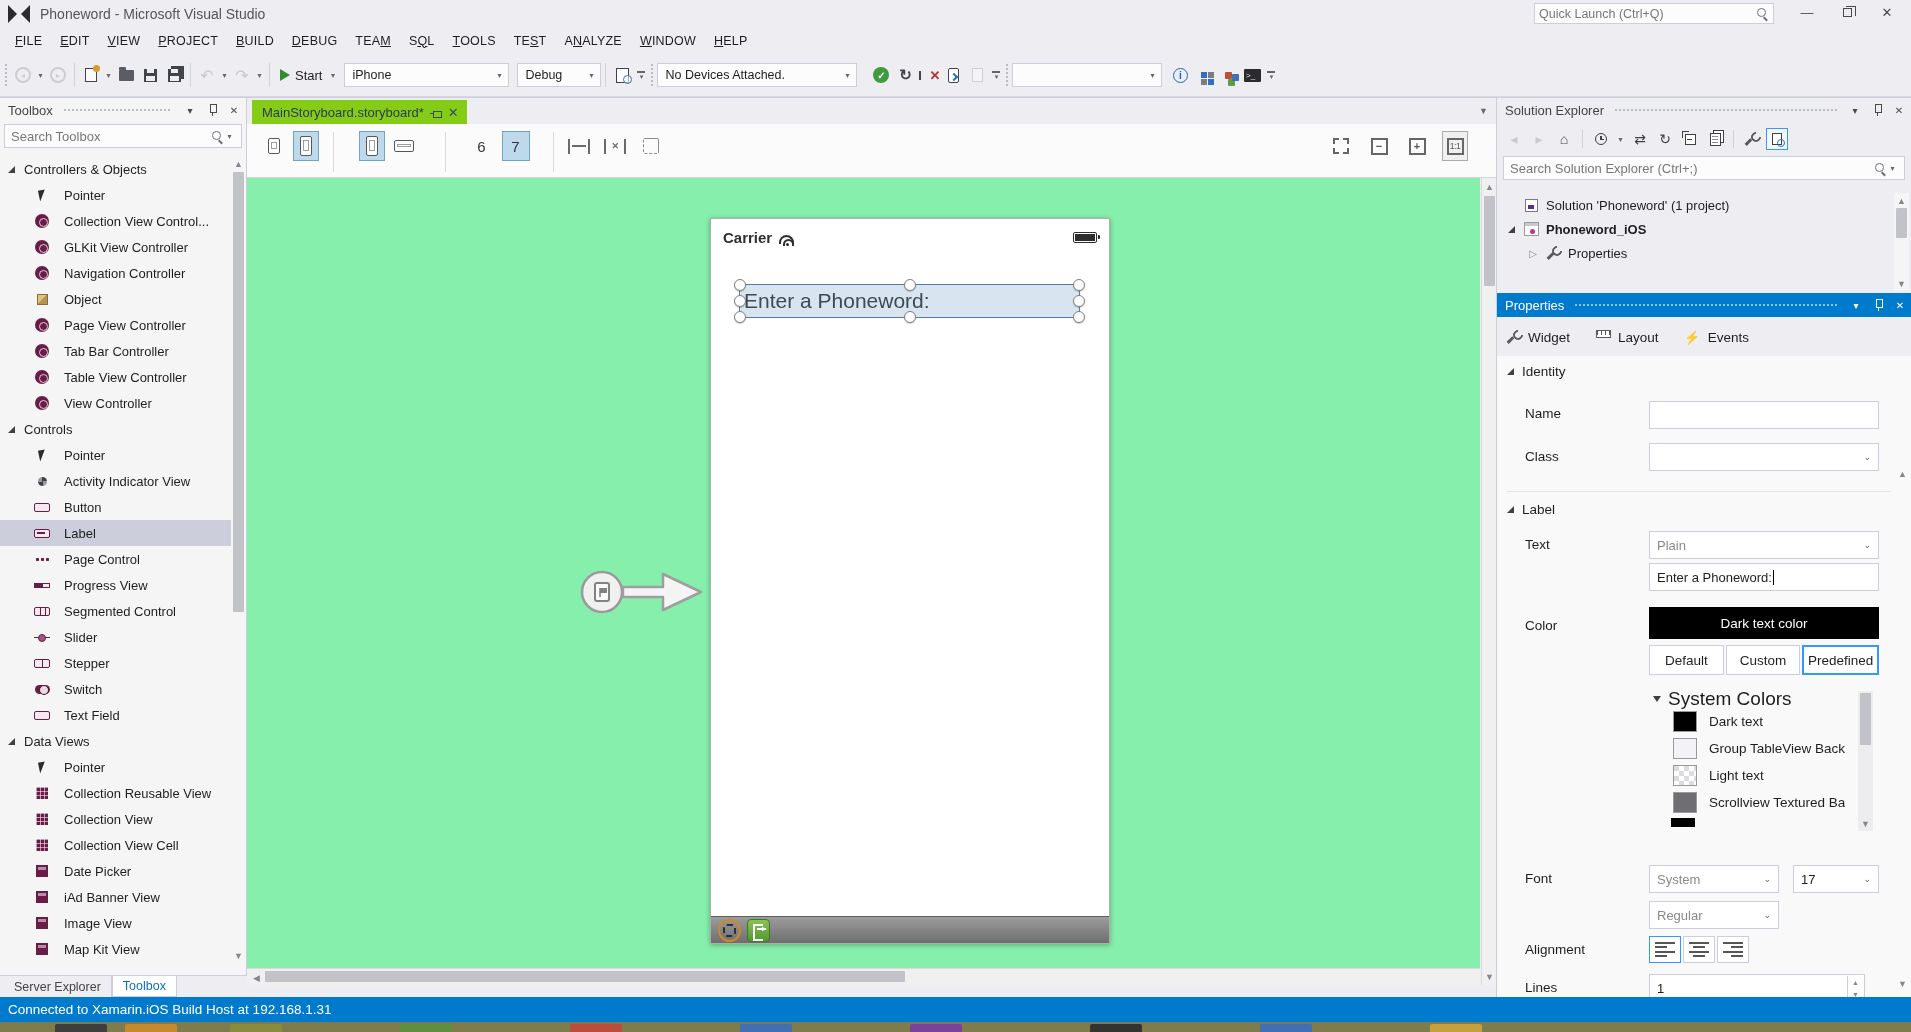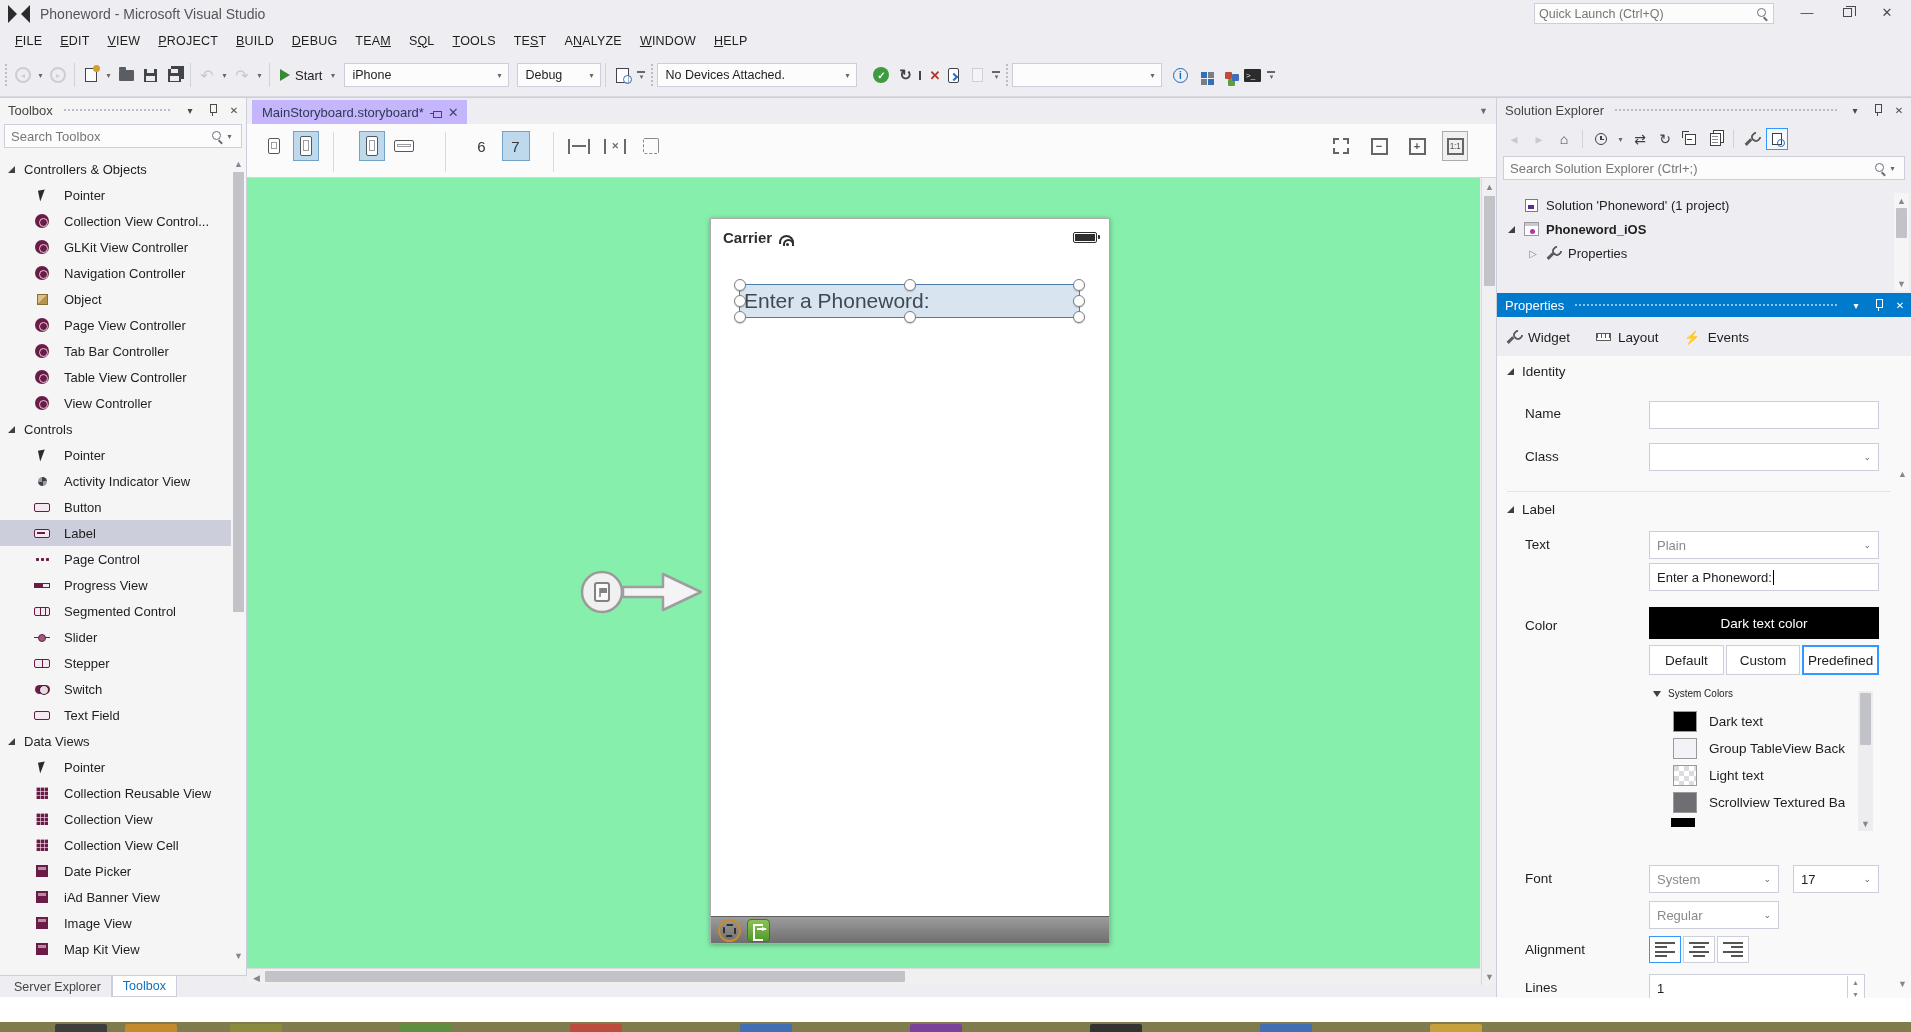--- a/index.html
+++ b/index.html
@@ -115,21 +115,21 @@
 .scroll-thumb{position:absolute;left:2px;width:11px;background:#C2C3C9;border-radius:1px}
 
 
 #bottom-tabs{position:absolute;left:0;top:975px;width:247px;height:22px;background:#EEEEF2;display:flex;padding-left:4px;border-top:1px solid #CCCEDB}
 .bt-tab{padding:0 10px;display:flex;align-items:center;font-size:12.5px;color:#444;border-right:1px solid #CCCEDB;height:100%}
 .bt-tab.active{background:#FFFFFF;color:#0E70C0;border:1px solid #CCCEDB;border-top:none}
 
 
 #center{position:absolute;left:247px;top:97px;width:1249px;height:900px;background:#EEEEF2}
 #tabstrip{position:absolute;left:0;top:0;width:100%;height:27px;border-top:1px solid #CCCEDB}
-.doc-tab{position:absolute;left:5px;top:2px;height:25px;background:#c4b5fd;color:#2D3A55;display:flex;align-items:center;padding:0 8px 0 10px;font-size:13px;gap:7px}
+.doc-tab{position:absolute;left:5px;top:2px;height:25px;background:#84cc16;color:#2D3A55;display:flex;align-items:center;padding:0 8px 0 10px;font-size:13px;gap:7px}
 .doc-tab .pinic{color:#3D4A66;transform:rotate(90deg)}
 .doc-tab .closex{font-size:13px;color:#3D4A66}
 #tab-dd{position:absolute;right:8px;top:8px;color:#6A6A75;font-size:9px}
 #dtoolbar{position:absolute;left:0;top:27px;width:100%;height:54px;background:#FBFBFB;border-bottom:1px solid #D5D5D5;display:flex;align-items:flex-start;padding:6px 10px 0 14px}
 .dgroup{display:flex;flex-direction:column;align-items:center;margin-right:8px}
 .dgroup .dicons{display:flex;align-items:center;gap:6px;height:32px}
 .dgroup .dlabel{font-size:12px;color:#4A4A4A;letter-spacing:.4px;margin-top:14px}
 .dsep{width:1px;height:40px;background:#DADADA;margin:2px 12px 0 6px}
 .dbtn{min-width:26px;height:30px;display:flex;align-items:center;justify-content:center;border:1px solid transparent}
 .dbtn.sel{background:#BFD9EC;border:1px solid #71A3C6}
@@ -207,35 +207,35 @@
 .project-glyph::before{content:"";position:absolute;left:0;top:0;right:0;height:3px;background:#C8C8D0}
 .project-glyph::after{content:"";position:absolute;left:4.5px;top:5.5px;width:5px;height:5px;border-radius:50%;background:#B4359B}
 .ref-glyph{width:8px;height:8px;background:#8A8A92;box-shadow:10px 0 0 #3F3F46;margin-right:8px}
 #se-scroll{right:2px;top:95px;height:98px}
 
 
 #props-head{position:absolute;left:0;top:195px;width:415px;height:24px;background:#007ACC;color:#fff;display:flex;align-items:center;padding:0 4px 0 8px;font-size:13px;gap:6px}
 #props-head .head-dots{background:radial-gradient(circle,rgba(255,255,255,.55) .9px,transparent 1px) 0 0/4px 4px}
 #props-head .head-ic{color:#fff}
 #props-tabs{position:absolute;left:0;top:223px;width:415px;height:32px;display:flex;align-items:center;padding-left:10px;gap:26px;background:#EEEEF2}
-.ptab{display:flex;align-items:center;gap:7px;font-size:13.5px;color:#1E1E1E}
+.ptab{display:flex;align-items:flex-start;gap:7px;font-size:13.5px;color:#1E1E1E}
 .rulic{width:15px;height:8px;border:1px solid #5A5A5A;background:repeating-linear-gradient(90deg,#5A5A5A 0 1px,transparent 1px 4px) 0 0/100% 4px no-repeat #fff}
 .boltic{color:#D79C2E;font-size:13px;font-weight:bold}
 #props-content{position:absolute;left:0;top:258px;width:415px;height:642px;background:#F9F9FA;overflow:hidden}
 .sect-head{position:absolute;left:10px;display:flex;align-items:center;gap:8px;font-size:13.5px;color:#1E1E1E}
 .prop-label{position:absolute;left:28px;font-size:13.5px;color:#1E1E1E}
 .prop-input{position:absolute;background:#FFFFFF;border:1px solid #CCCEDB;height:28px;display:flex;align-items:center;padding:0 7px;font-size:13px;color:#1E1E1E}
 .prop-input.gray{color:#8A8A8A}
 .prop-input .chev{margin-left:auto;font-size:9px;color:#666}
 .tcaret{width:1px;height:15px;background:#000;margin-left:1px}
 .darkbtn{position:absolute;background:#000;color:#fff;display:flex;align-items:center;justify-content:center;font-size:13.5px;height:32px}
 .cmodes{position:absolute;display:flex;gap:2px}
 .cmode{flex:1;height:30px;background:#fff;border:1px solid #CCCEDB;display:flex;align-items:center;justify-content:center;font-size:13.5px;color:#1E1E1E;overflow:hidden;white-space:nowrap}
 .cmode.selected{border:2px solid #3399FF}
-.syshead{position:absolute;display:flex;align-items:center;gap:7px;font-size:10px;color:#1E1E1E}
+.syshead{position:absolute;display:flex;align-items:center;gap:7px;font-size:19px;color:#1E1E1E}
 .syshead::before{content:"";width:0;height:0;border-top:6px solid #3F3F46;border-left:4.5px solid transparent;border-right:4.5px solid transparent}
 .sc-row{height:27px;display:flex;align-items:center;gap:12px;padding-left:24px}
 .swatch{width:24px;height:21px;border:1px solid #9A9A9A;flex:none}
 .swatch.checker{background:repeating-conic-gradient(#FFFFFF 0 90deg,#DCDCE0 0 180deg) 0 0/10px 10px}
 .sc-row .lbl{font-size:13.5px;color:#1E1E1E;white-space:nowrap;overflow:hidden}
 .alb{width:32px;height:27px;border:1px solid #CCCEDB;background:#fff;display:flex;flex-direction:column;justify-content:center;gap:2.5px;padding:0 5px}
 .alb span{height:2px;background:#555;display:block}
 .alb.sel{border:1px solid #3399FF}
 .alb.left span:nth-child(even){width:60%}
 .alb.left span:nth-child(odd){width:100%}
@@ -1027,20 +1027,23 @@
         <span class="spinner">
             <div>▲</div>
             <div>▼</div>
           </span>
       </div>
       <div class="scroll-arrow" style="left:auto;right:2px;top:110px">▲</div>
       <div class="scroll-arrow" style="left:auto;right:2px;top:620px">▼</div>
     </div>
   </div>
 
+  <div id="statusbar">
+    <span>Connected to Xamarin.iOS Build Host at 192.168.1.31</span>
+  </div>
 
   <div id="taskbar">
 
   <span class="tk" style="background: rgb(59, 59, 59); left: 55px;"></span>
       <span class="tk" style="background: rgb(201, 138, 44); left: 125px;"></span>
       <span class="tk" style="background: rgb(140, 140, 63); left: 230px;"></span>
       <span class="tk" style="background: rgb(94, 143, 62); left: 400px;"></span>
       <span class="tk" style="background: rgb(192, 75, 59); left: 570px;"></span>
       <span class="tk" style="background: rgb(62, 111, 184); left: 740px;"></span>
       <span class="tk" style="background: rgb(123, 63, 160); left: 910px;"></span>

